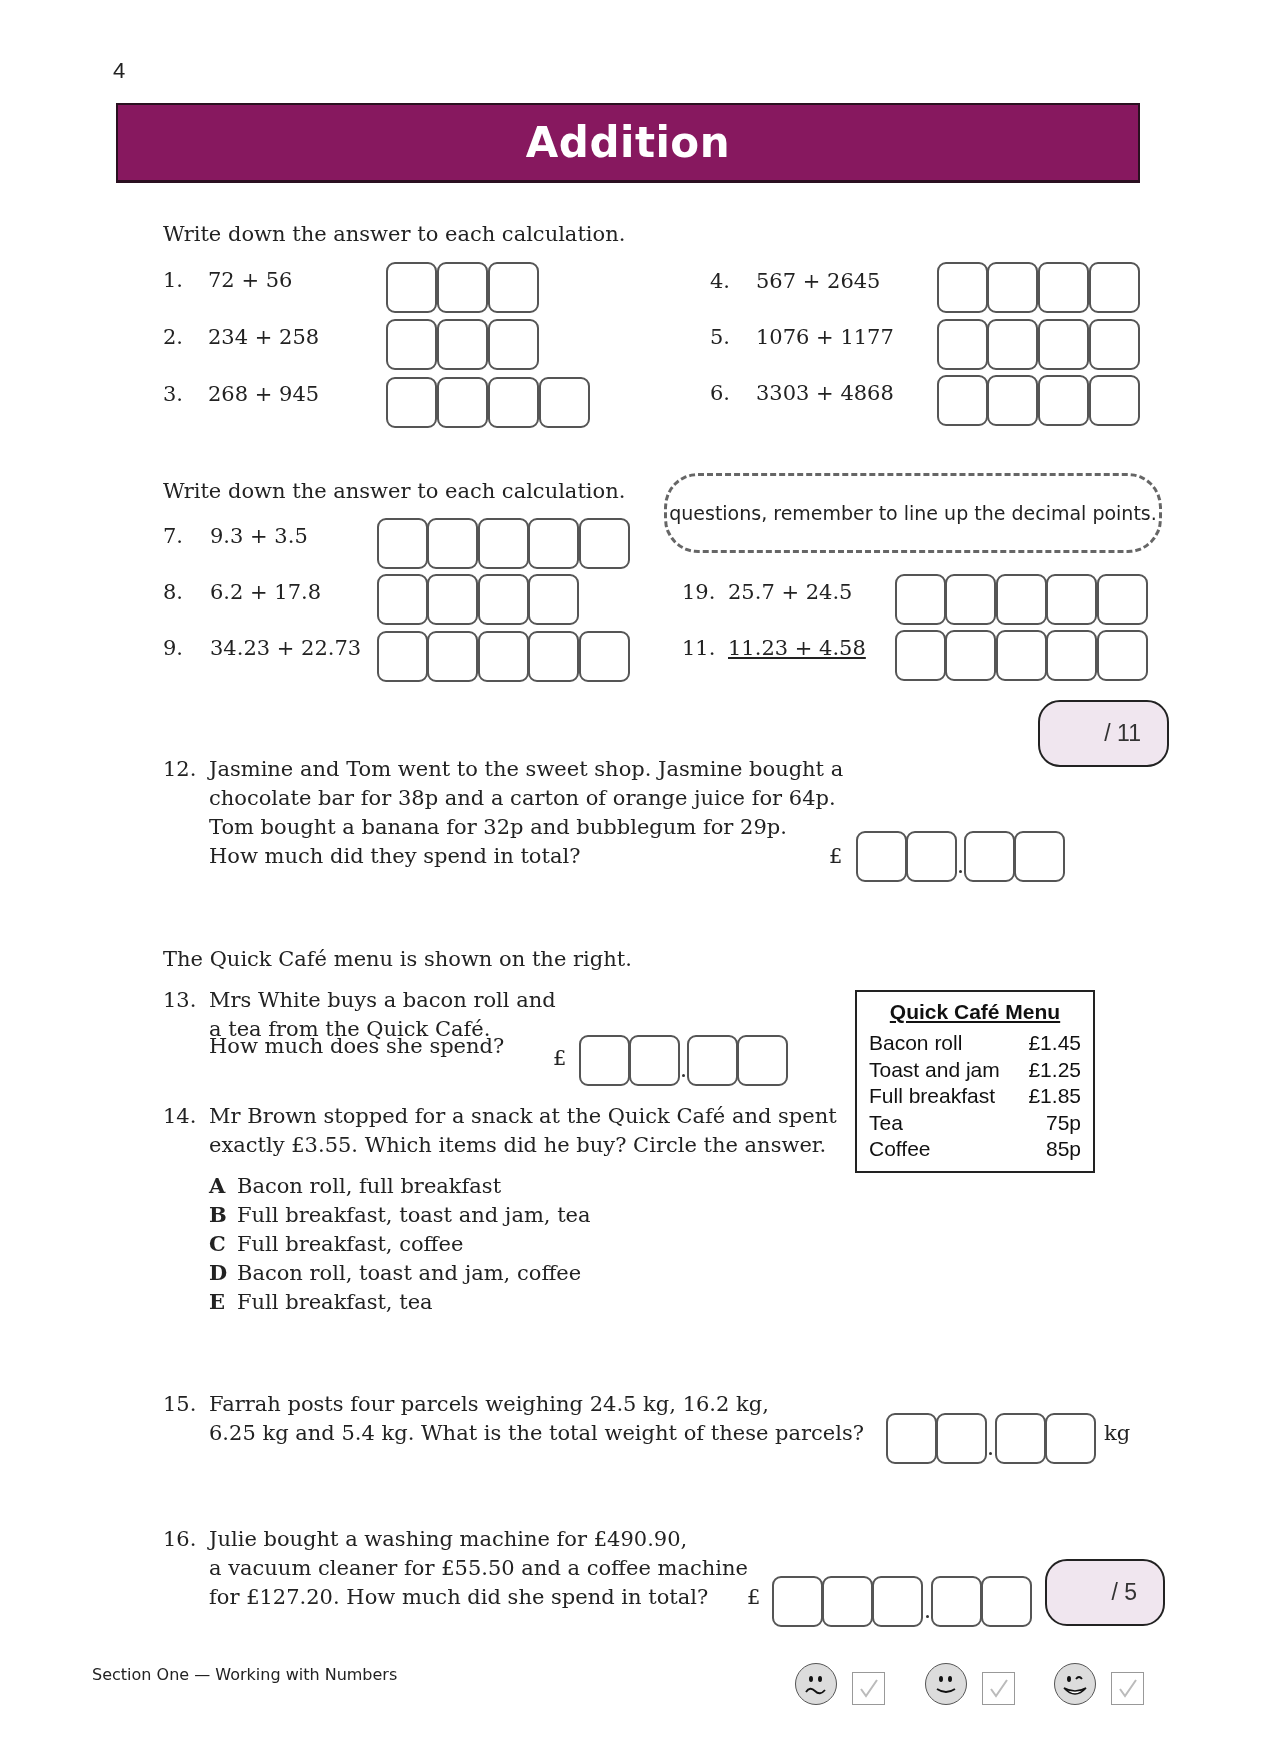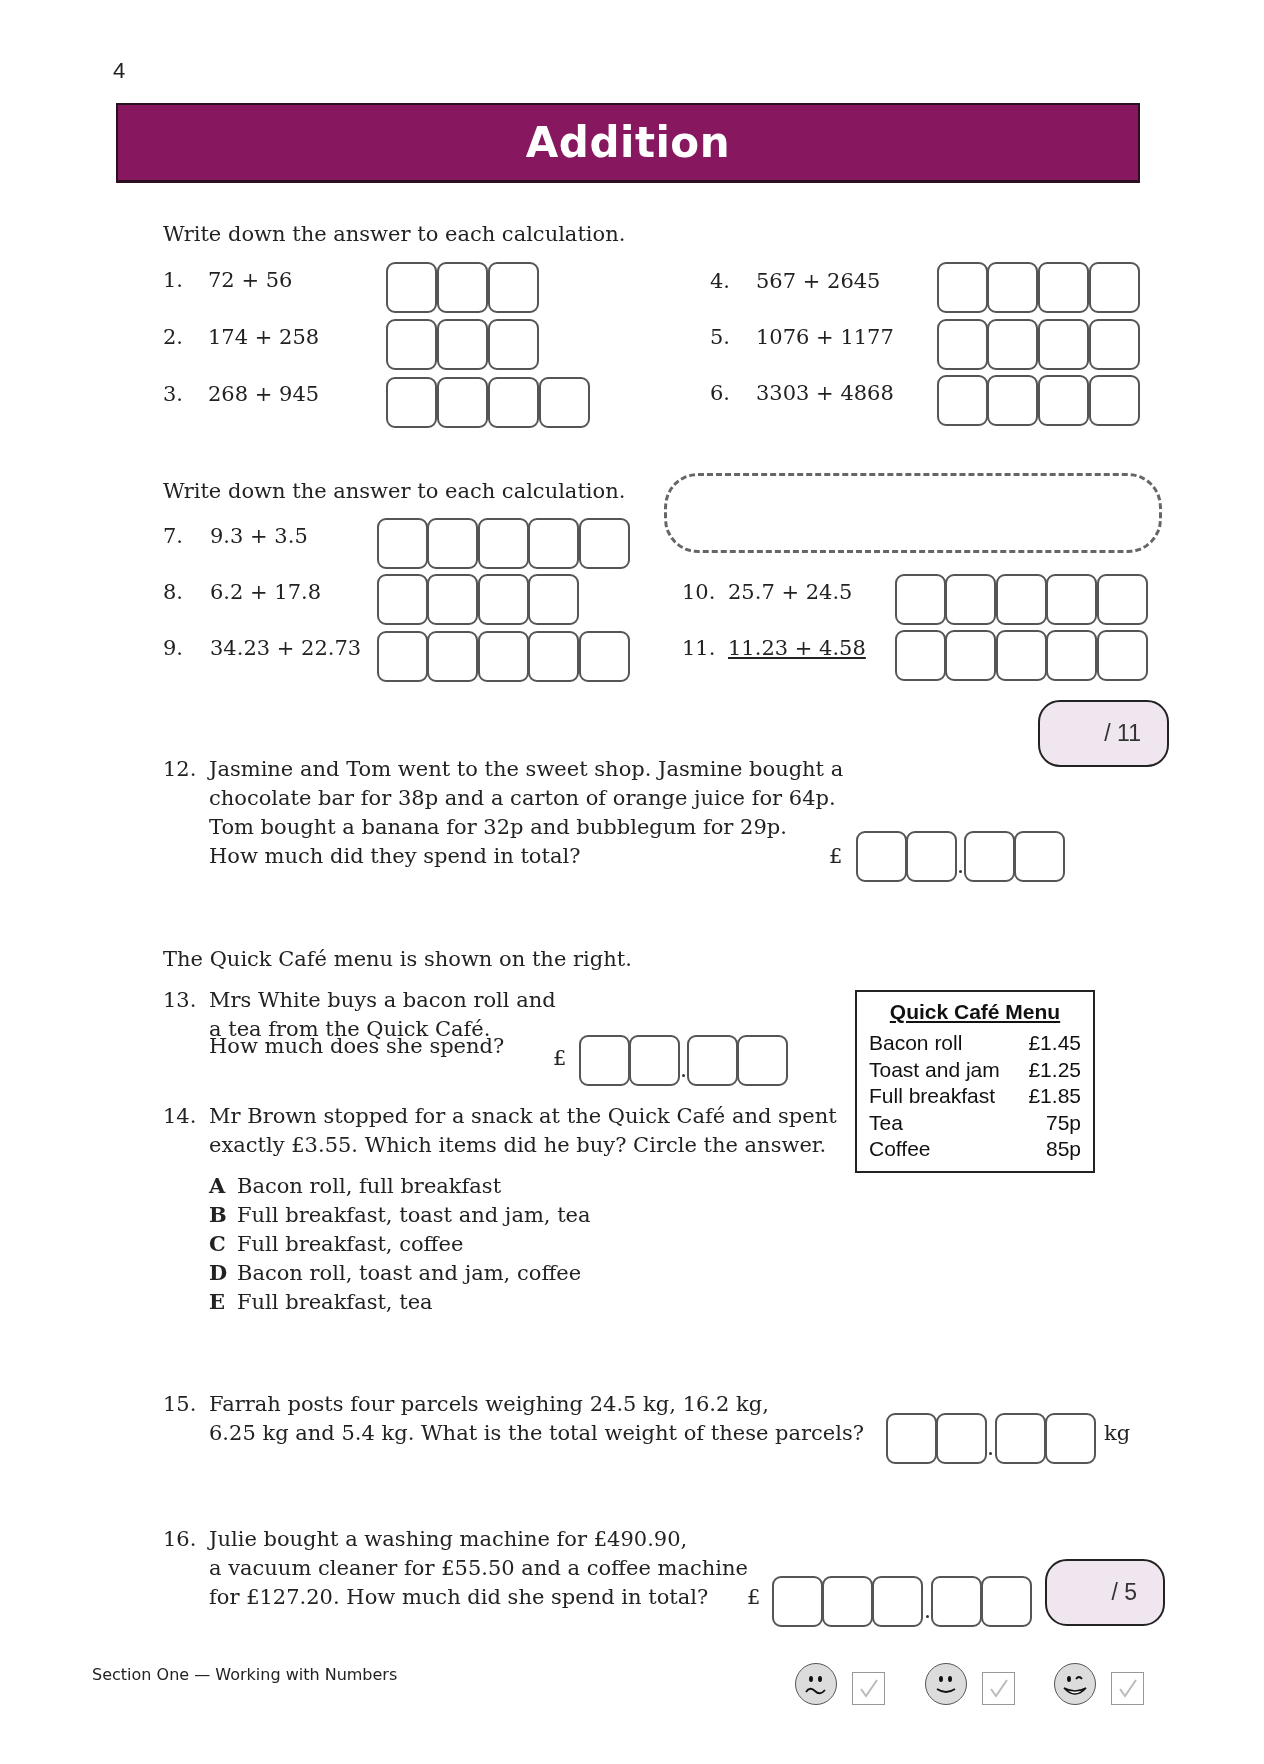--- a/index.html
+++ b/index.html
@@ -52,21 +52,21 @@
 
 <div class="txt serif" style="left:163px;top:266px;">1.</div>
 <div class="txt serif" style="left:208px;top:266px;">72 + 56</div>
 <div>
   <div class="box" style="left:386px;top:262px;"></div>
   <div class="box" style="left:437px;top:262px;"></div>
   <div class="box" style="left:488px;top:262px;"></div>
 </div>
 
 <div class="txt serif" style="left:163px;top:323px;">2.</div>
-<div class="txt serif" style="left:208px;top:323px;">174 + 258</div>
+<div class="txt serif" style="left:208px;top:323px;">234 + 258</div>
 <div>
   <div class="box" style="left:386px;top:319px;"></div>
   <div class="box" style="left:437px;top:319px;"></div>
   <div class="box" style="left:488px;top:319px;"></div>
 </div>
 
 <div class="txt serif" style="left:163px;top:380px;">3.</div>
 <div class="txt serif" style="left:208px;top:380px;">268 + 945</div>
 <div>
   <div class="box" style="left:386px;top:377px;"></div>
@@ -98,20 +98,21 @@
 <div>
   <div class="box" style="left:937px;top:375px;"></div>
   <div class="box" style="left:987px;top:375px;"></div>
   <div class="box" style="left:1038px;top:375px;"></div>
   <div class="box" style="left:1089px;top:375px;"></div>
 </div>
 
 <div class="txt serif" style="left:163px;top:477px;">Write down the answer to each calculation.</div>
 
 <div class="hint">
+  <div>questions, remember to line up the decimal points.</div>
 </div>
 
 <div class="txt serif" style="left:163px;top:522px;">7.</div>
 <div class="txt serif" style="left:210px;top:522px;">9.3 + 3.5</div>
 <div>
   <div class="box" style="left:377px;top:518px;"></div>
   <div class="box" style="left:427px;top:518px;"></div>
   <div class="box" style="left:478px;top:518px;"></div>
   <div class="box" style="left:528px;top:518px;"></div>
   <div class="box" style="left:579px;top:518px;"></div>
@@ -129,21 +130,21 @@
 <div class="txt serif" style="left:163px;top:634px;">9.</div>
 <div class="txt serif" style="left:210px;top:634px;">34.23 + 22.73</div>
 <div>
   <div class="box" style="left:377px;top:631px;"></div>
   <div class="box" style="left:427px;top:631px;"></div>
   <div class="box" style="left:478px;top:631px;"></div>
   <div class="box" style="left:528px;top:631px;"></div>
   <div class="box" style="left:579px;top:631px;"></div>
 </div>
 
-<div class="txt serif" style="left:682px;top:578px;">10.</div>
+<div class="txt serif" style="left:682px;top:578px;">19.</div>
 <div class="txt serif" style="left:728px;top:578px;">25.7 + 24.5</div>
 <div>
   <div class="box" style="left:895px;top:574px;"></div>
   <div class="box" style="left:945px;top:574px;"></div>
   <div class="box" style="left:996px;top:574px;"></div>
   <div class="box" style="left:1046px;top:574px;"></div>
   <div class="box" style="left:1097px;top:574px;"></div>
 </div>
 
 <div class="txt serif" style="left:682px;top:634px;">11.</div>

